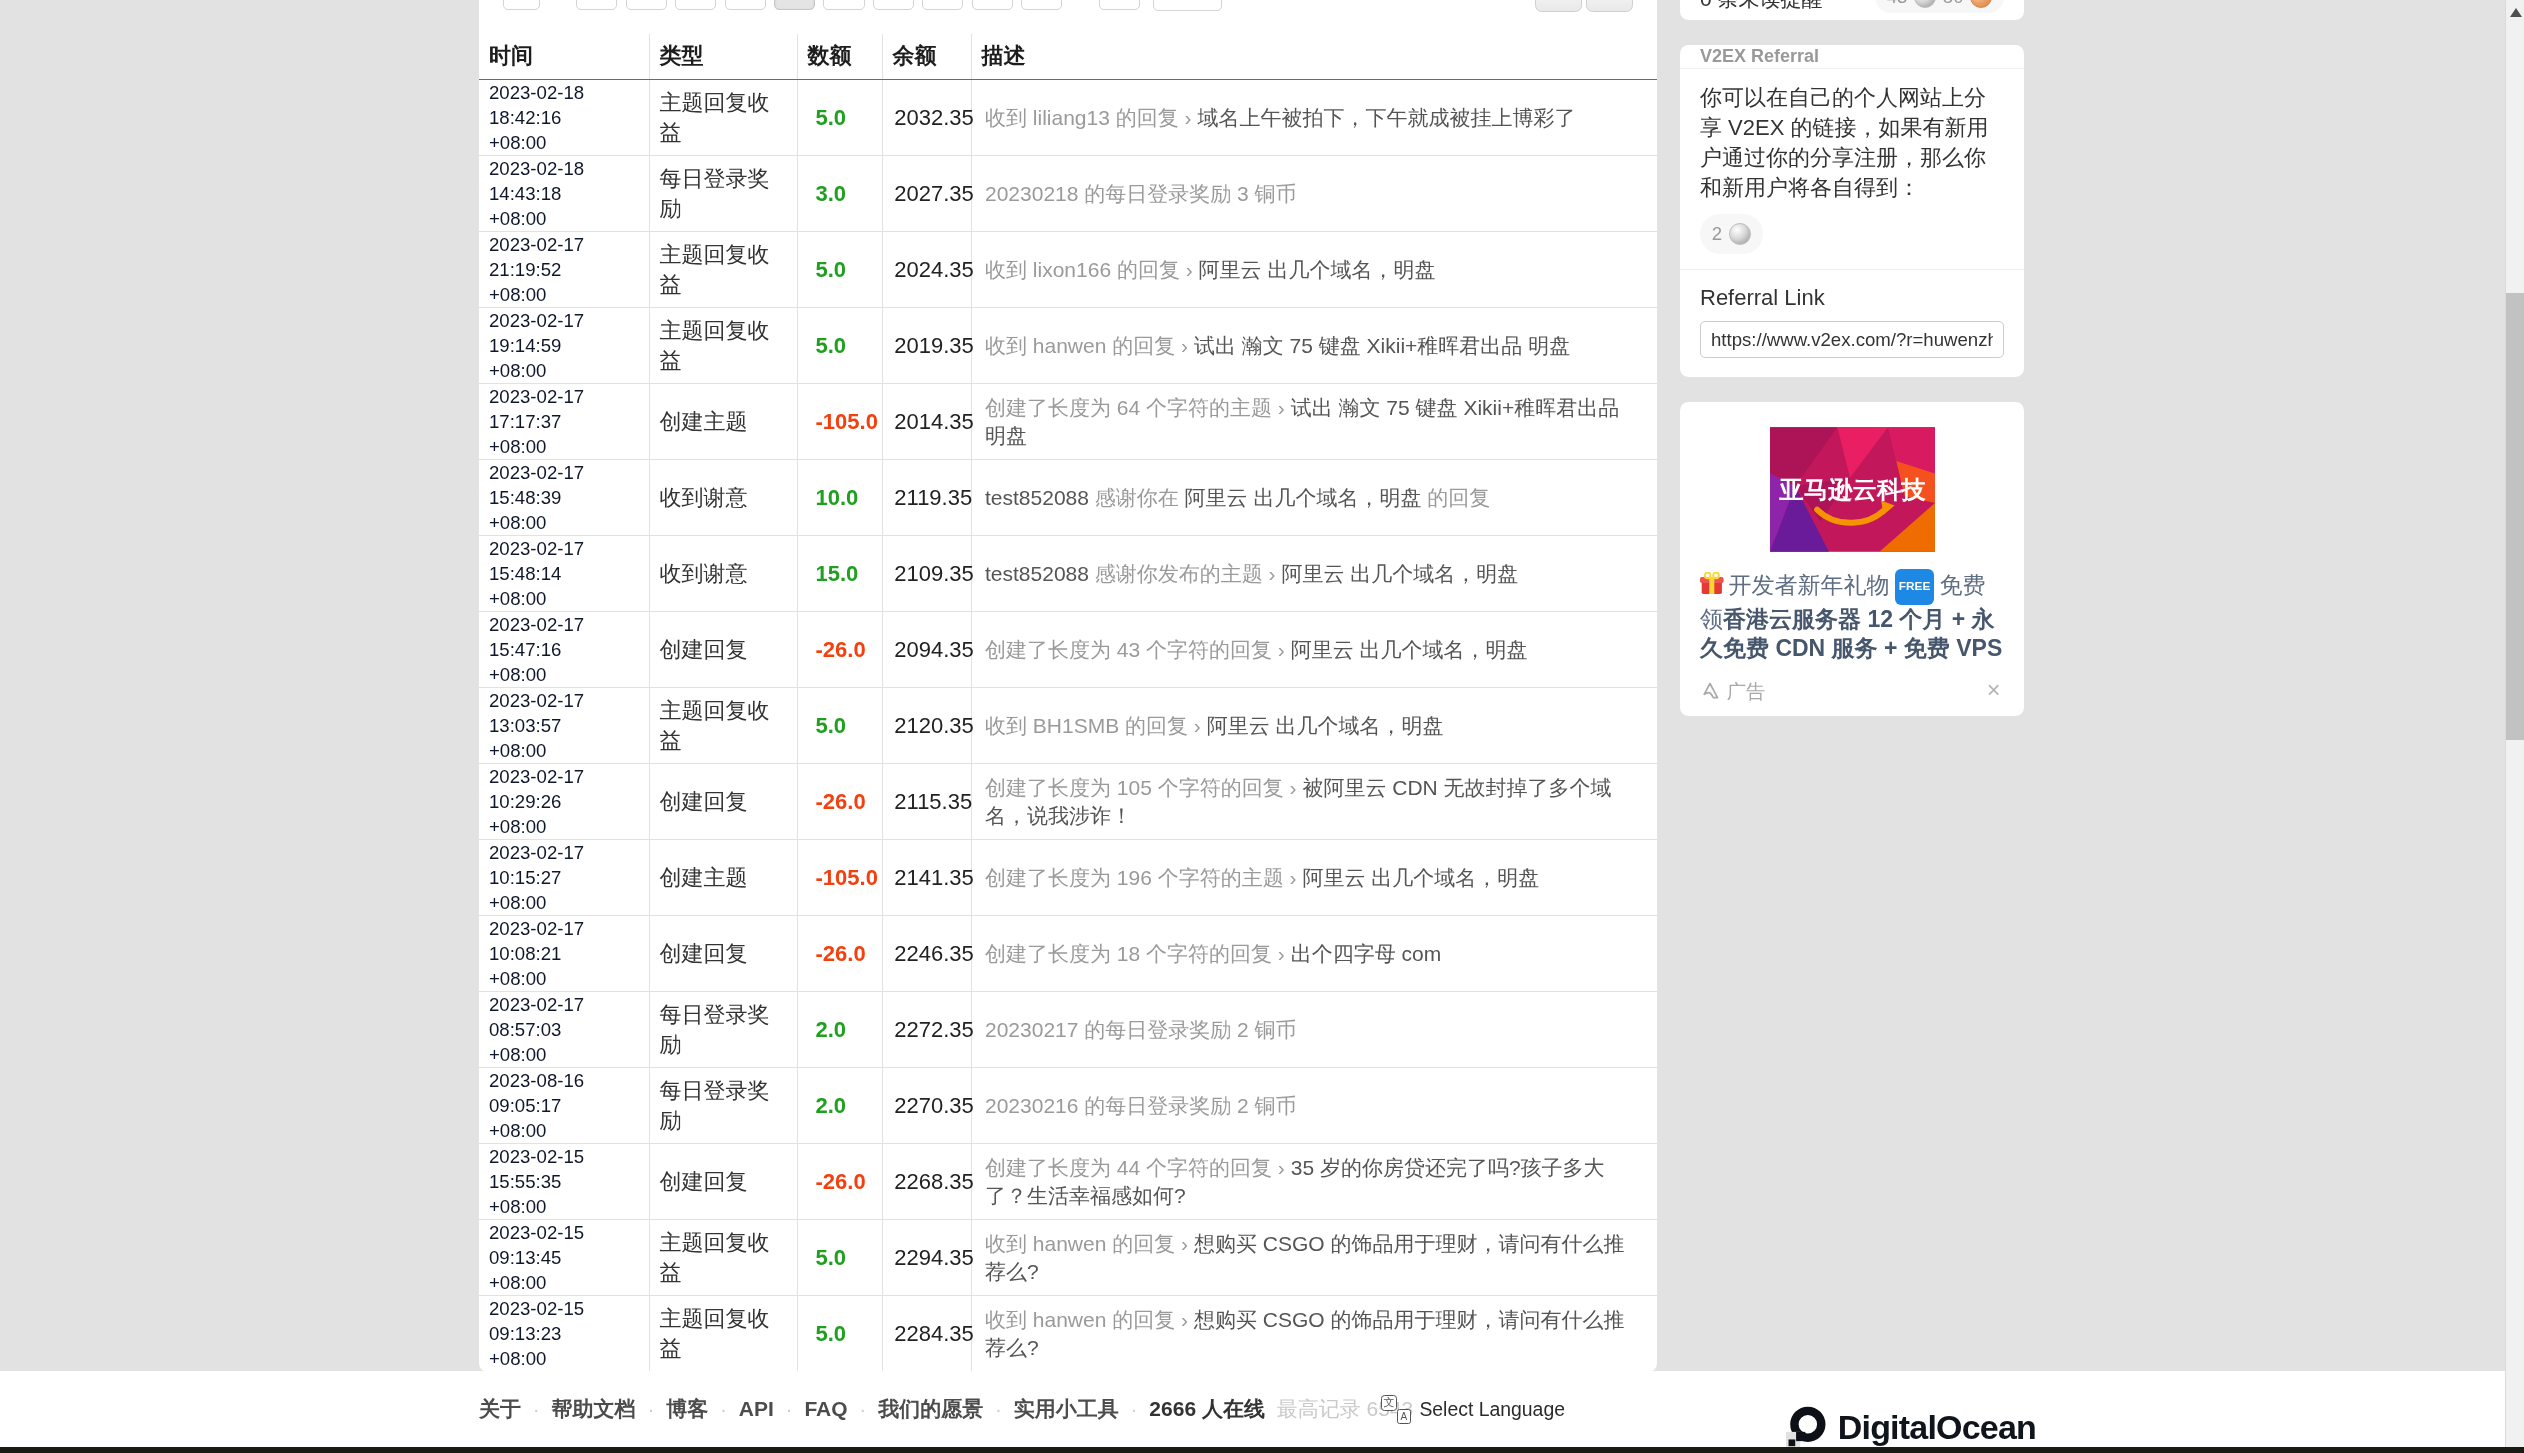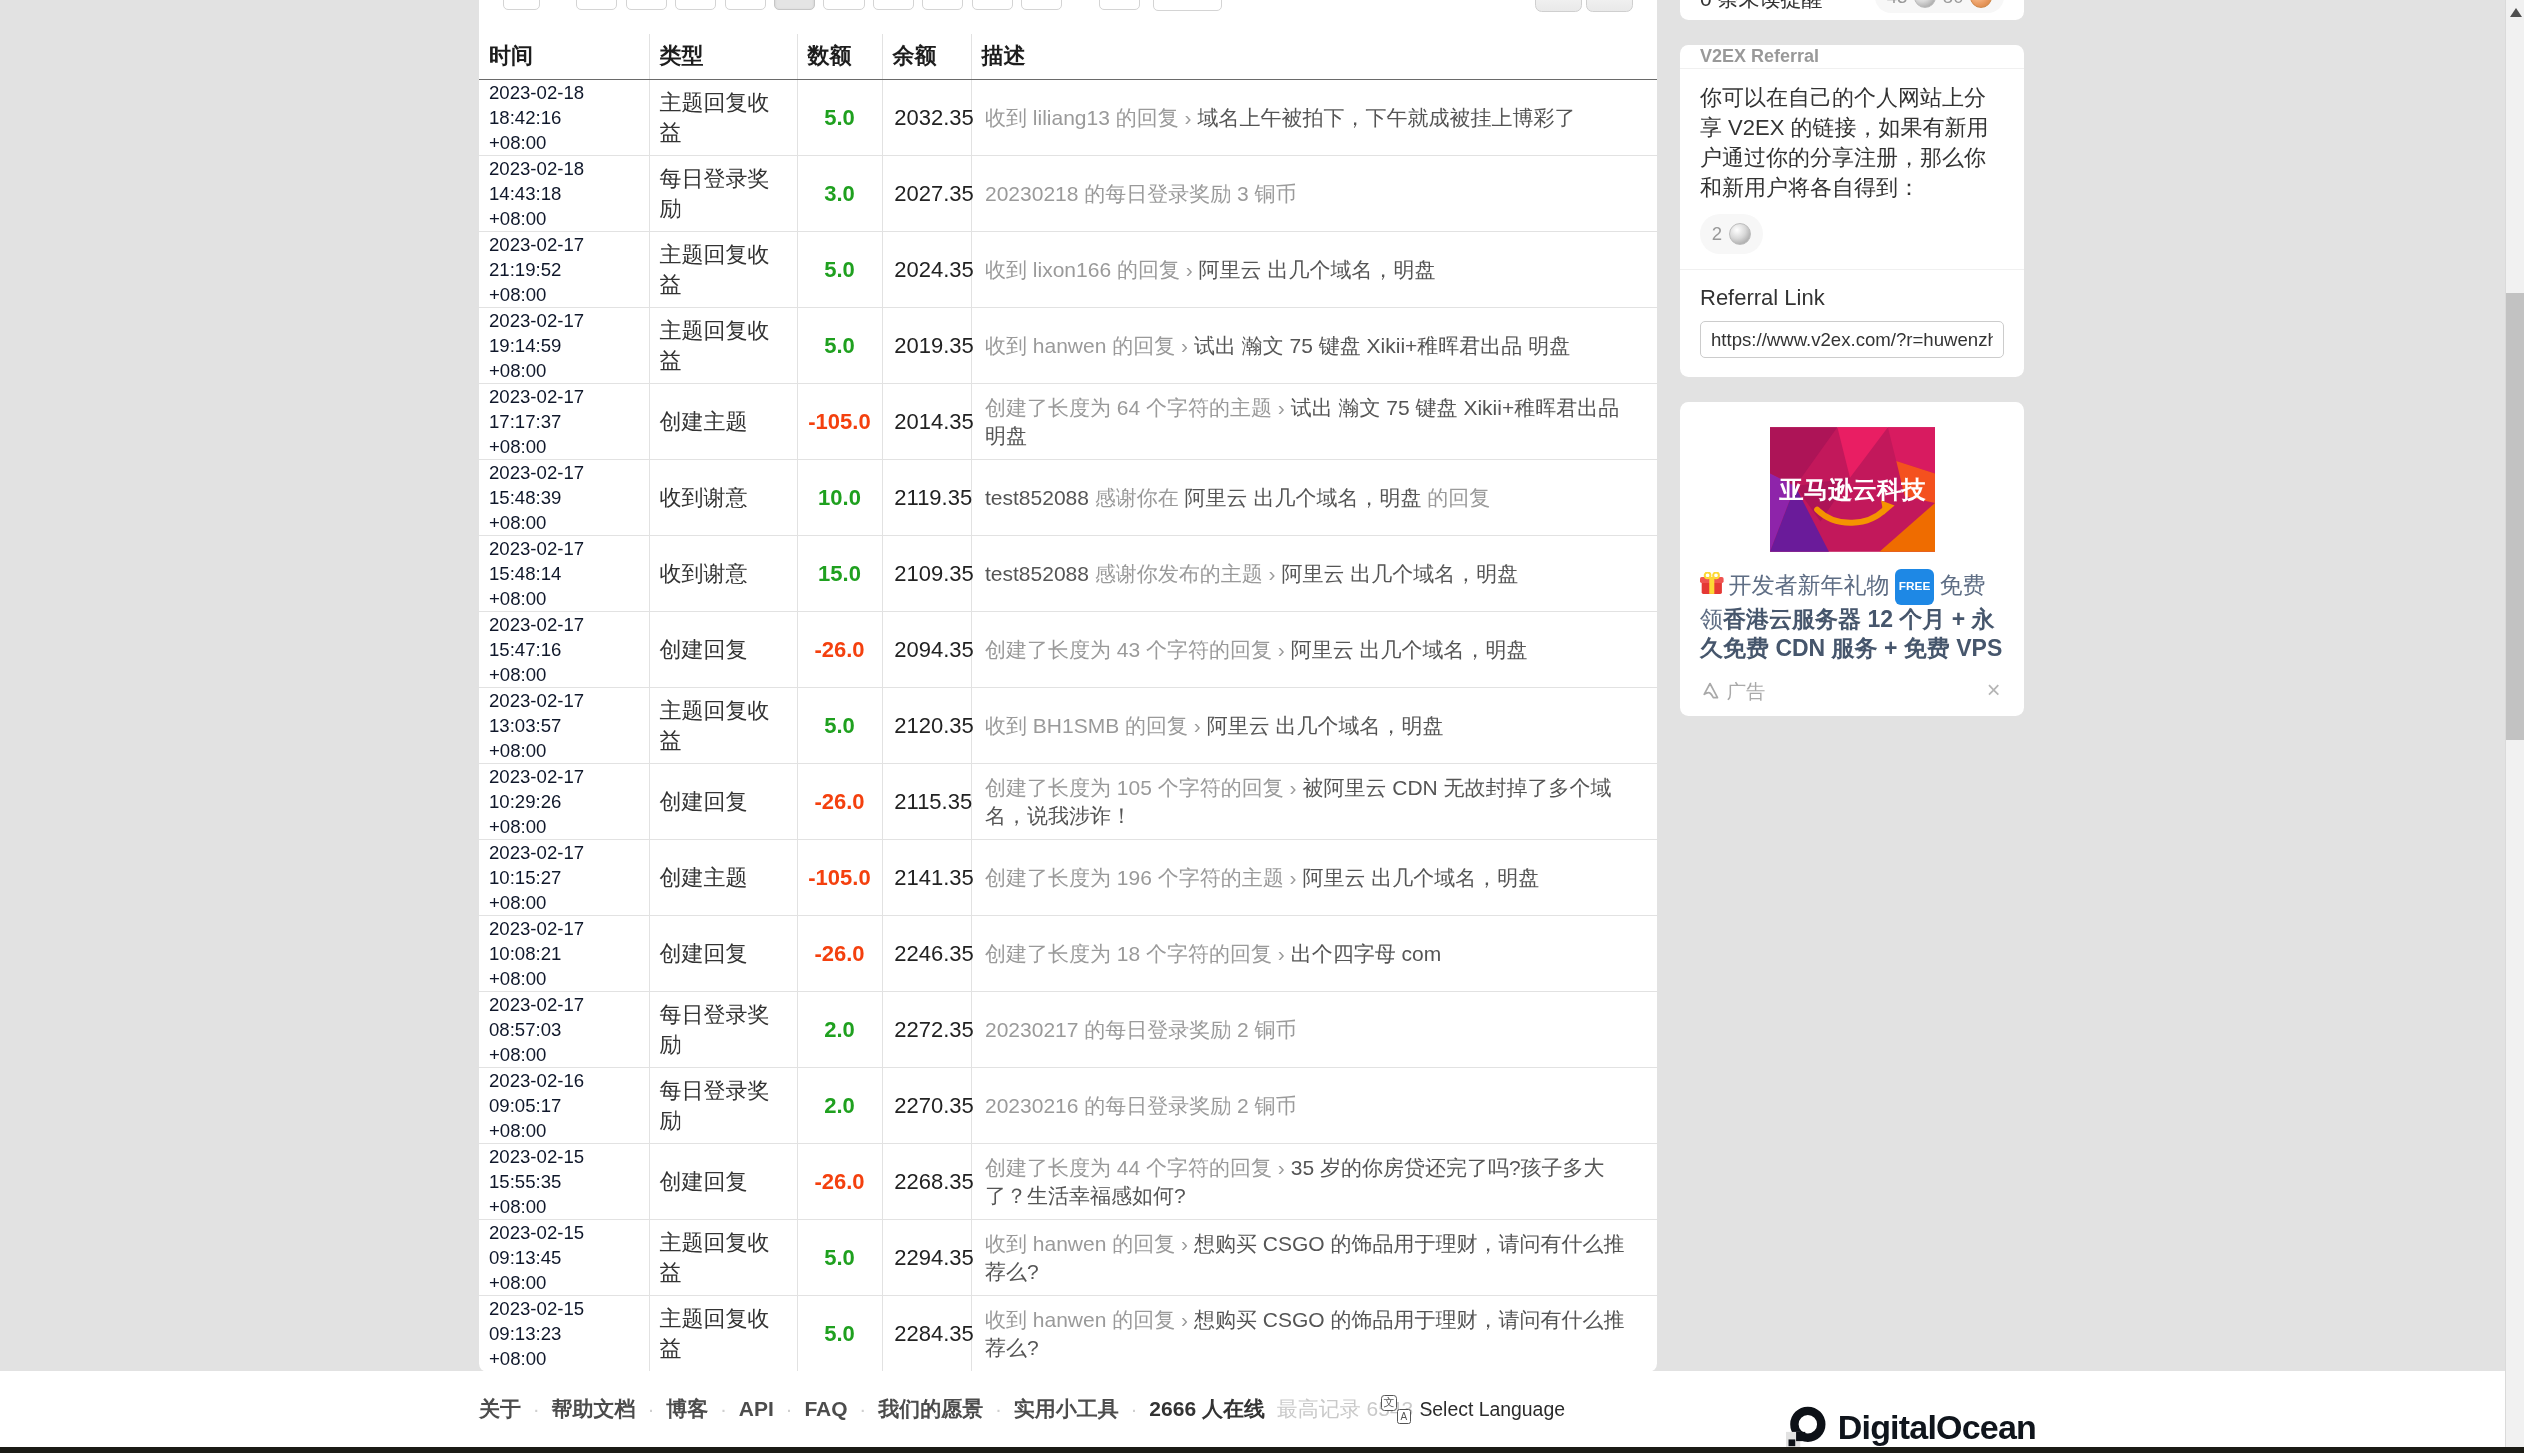--- a/index.html
+++ b/index.html
@@ -25,21 +25,21 @@
       font-size:27px;color:#444;display:flex;align-items:center;justify-content:center;cursor:pointer;box-sizing:border-box;
       font-family:inherit;padding-bottom:3.4px;}
   table.bal{width:100%;border-collapse:collapse;table-layout:fixed;}
   th{text-align:left;font-size:22px;color:#1d1d1d;font-weight:bold;padding:6.7px 10px 8.4px;
      border-bottom:1.7px solid #6a6a6a;border-right:0.8px solid #e2e2e2;}
   th:last-child{border-right:none;}
   td{border-right:0.8px solid #e2e2e2;border-bottom:0.8px solid #e2e2e2;height:60px;vertical-align:middle;box-sizing:border-box;}
   td:last-child{border-right:none;}
   .c-time{color:#0f172a;font-size:18.6px;line-height:25px;padding:0 10px;}
   .c-type{color:#333;font-size:22px;padding:0 10px;}
-  .c-amt{text-align:center;font-weight:bold;font-size:22px;padding:0 1px;}
+  .c-amt{text-align:left;font-weight:bold;font-size:22px;padding:0 18px;}
   .c-amt.pos{color:#1fa01f;}
   .c-amt.neg{color:#f4400e;}
   .c-bal{text-align:right;font-size:22px;color:#222;padding:0 11.8px;}
   .c-desc{font-size:21px;color:#9a9a9a;padding:6.7px 13.5px;line-height:28px;}
   .seg.g{color:#9a9a9a;}
   .seg.l{color:#555;}
   
   .side{position:absolute;left:1680px;top:-37px;width:344px;display:flex;flex-direction:column;gap:25px;}
   .side-card{background:#fff;border-radius:8.4px;}
   .notif-card{height:57px;display:flex;align-items:flex-end;justify-content:space-between;padding:0 20px 6.7px;box-sizing:border-box;}
@@ -249,21 +249,21 @@
         <tr>
           <td class="c-time"><span>2023-02-17 08:57:03</span><br><span>+08:00</span></td>
           <td class="c-type">每日登录奖励</td>
           <td class="c-amt pos">2.0</td>
           <td class="c-bal">2272.35</td>
           <td class="c-desc">
             
           <span class="seg g">20230217 的每日登录奖励 2 铜币</span></td>
         </tr>
         <tr>
-          <td class="c-time"><span>2023-02-16 09:05:17</span><br><span>+08:00</span></td>
+          <td class="c-time"><span>2023-08-16 09:05:17</span><br><span>+08:00</span></td>
           <td class="c-type">每日登录奖励</td>
           <td class="c-amt pos">2.0</td>
           <td class="c-bal">2270.35</td>
           <td class="c-desc">
             
           <span class="seg g">20230216 的每日登录奖励 2 铜币</span></td>
         </tr>
         <tr>
           <td class="c-time"><span>2023-02-15 15:55:35</span><br><span>+08:00</span></td>
           <td class="c-type">创建回复</td>

